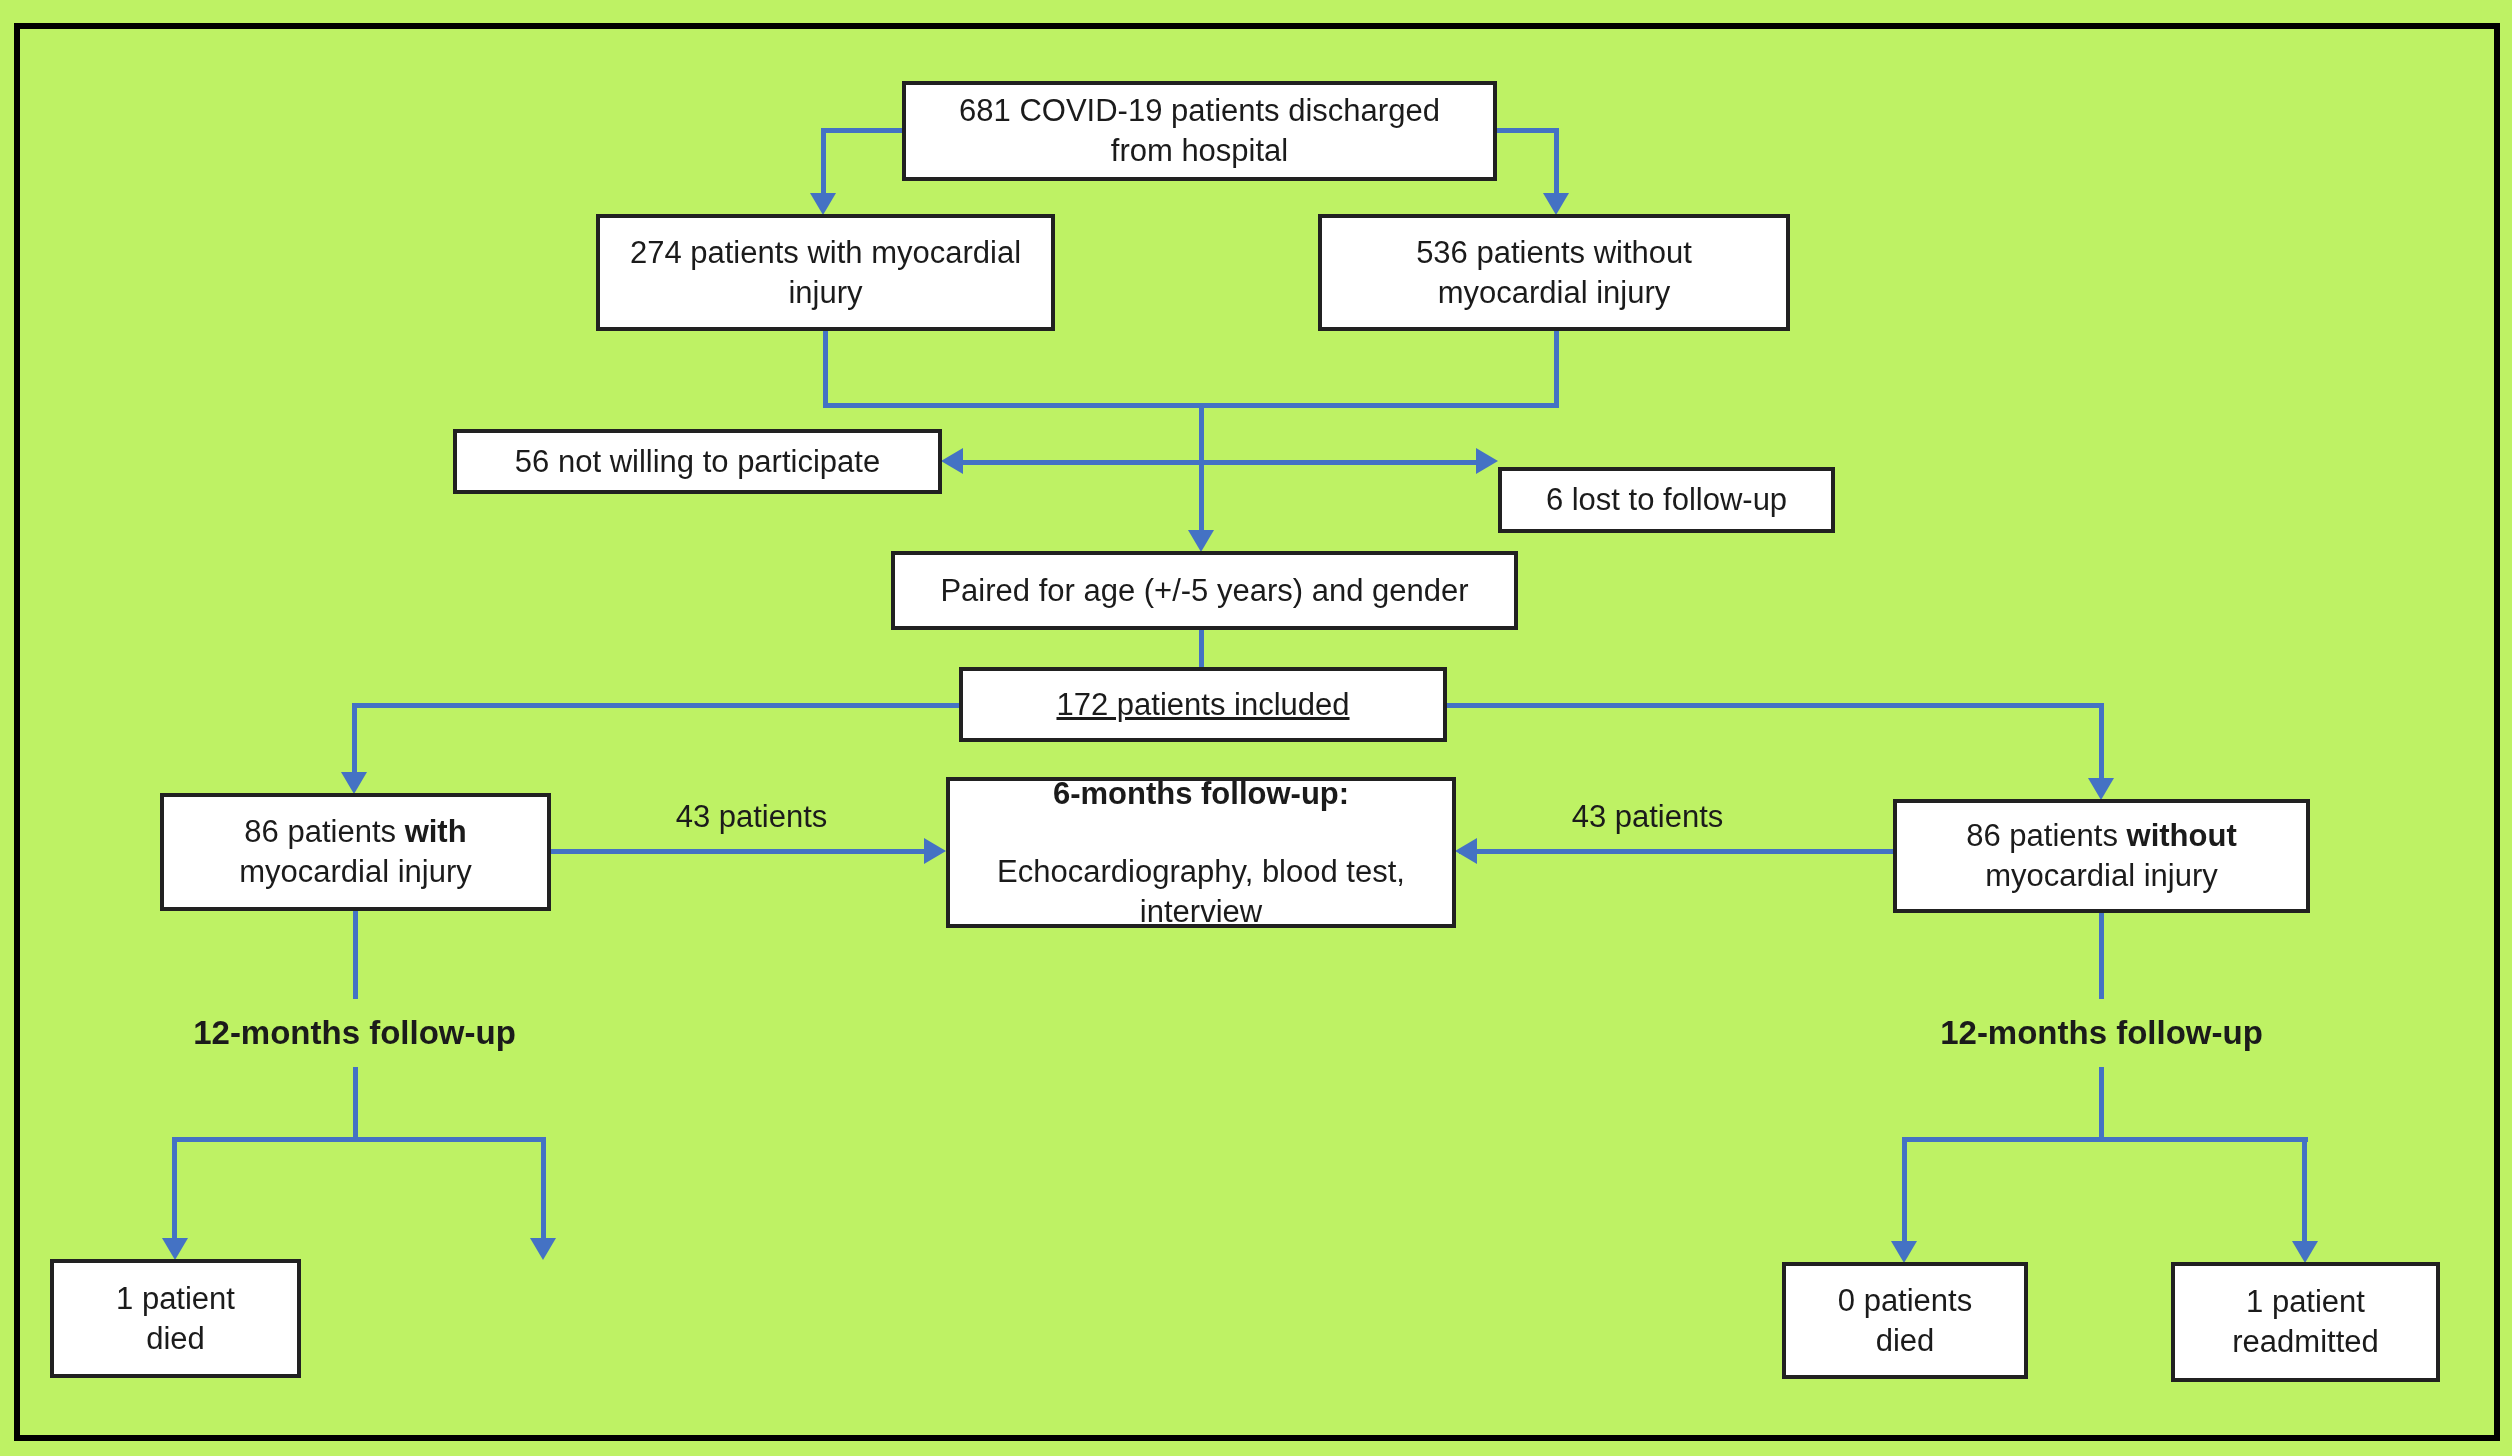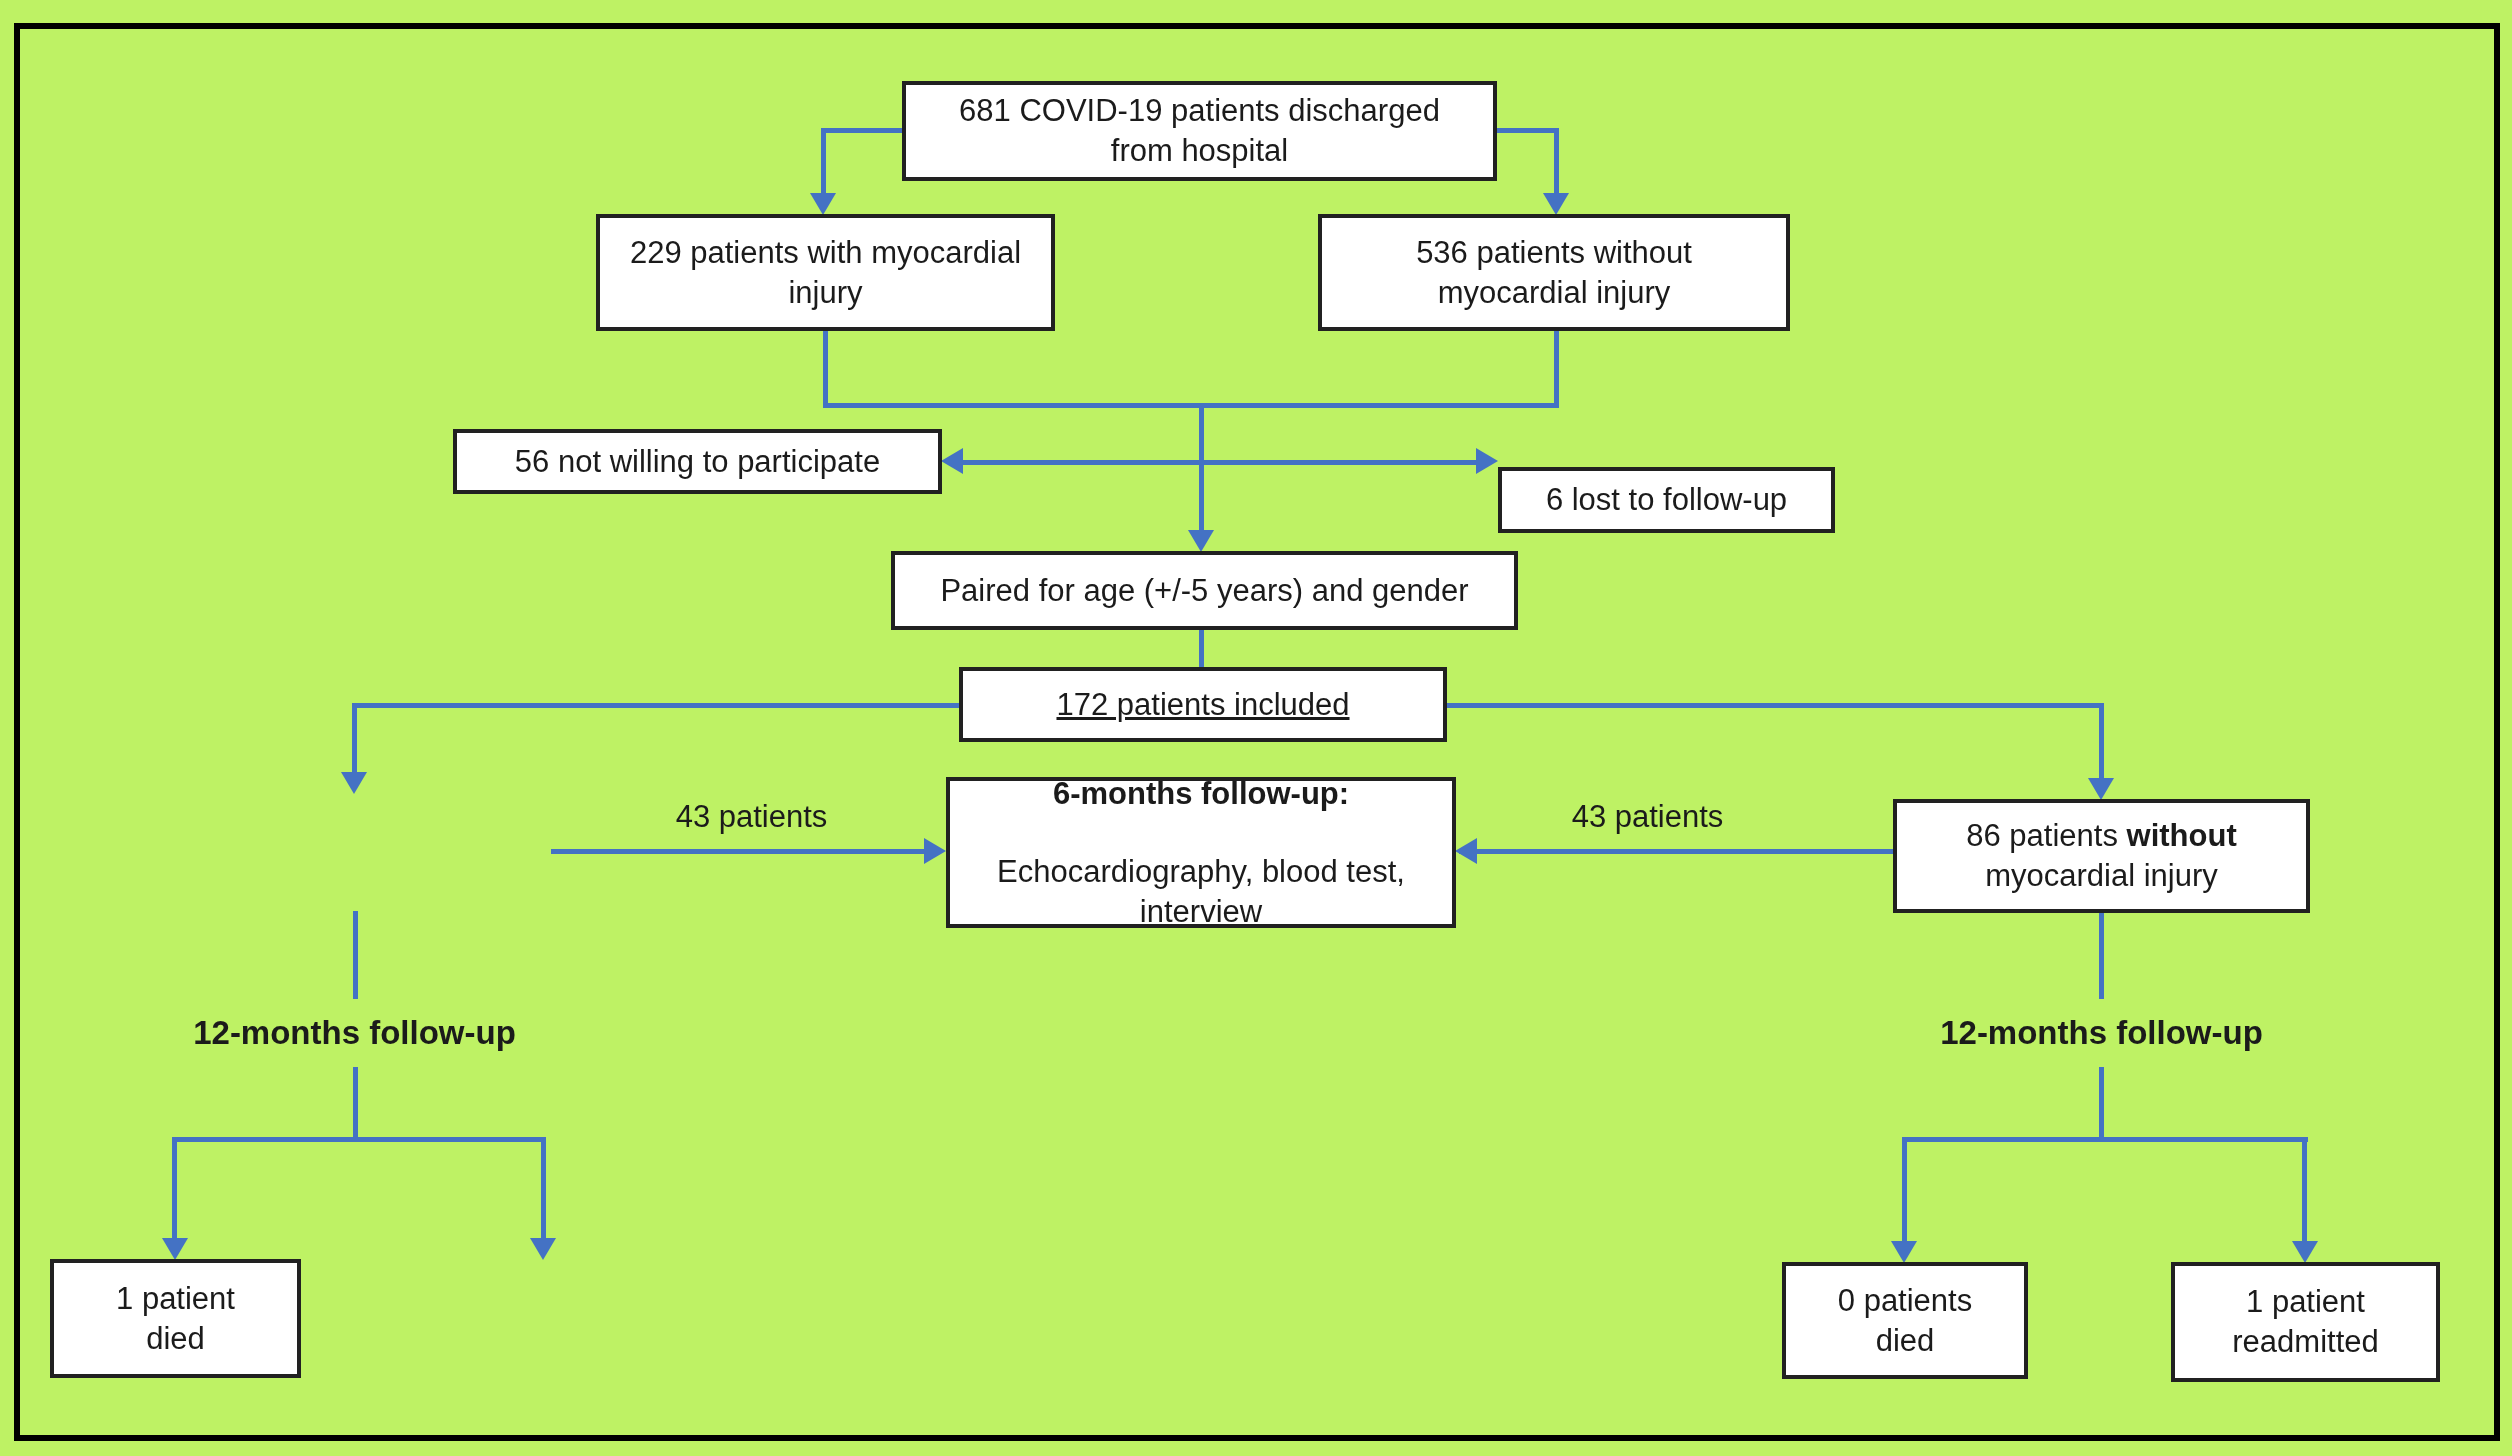--- a/index.html
+++ b/index.html
@@ -40,21 +40,21 @@
 
 <div class="canvas">
 
   <div class="outer-frame"></div>
 
   <div class="fbox" style="left:902px;top:81px;width:595px;height:100px;padding:0 20.4px;">
     <span>681  COVID-19 patients discharged from hospital</span>
   </div>
 
   <div class="fbox" style="left:596px;top:214px;width:459px;height:117px;padding:0 27px;">
-    <span>229 patients with myocardial injury</span>
+    <span>274 patients with myocardial injury</span>
   </div>
 
   <div class="fbox" style="left:1318px;top:214px;width:472px;height:117px;padding:0 27px;">
     <span>536 patients without myocardial injury</span>
   </div>
 
   <div class="fbox one-line" style="left:453px;top:429px;width:489px;height:65px;">
     <span>56 not willing to participate</span>
   </div>
 
@@ -63,20 +63,23 @@
   </div>
 
   <div class="fbox one-line" style="left:891px;top:551px;width:627px;height:79px;text-align:center;">
     <span>Paired for age (+/-5 years) and gender</span>
   </div>
 
   <div class="fbox one-line" style="left:959px;top:667px;width:488px;height:75px;text-decoration:underline;">
     <span>172 patients included</span>
   </div>
 
+  <div class="fbox" style="left:160px;top:793px;width:391px;height:118px;padding:0 20.4px;">
+    <span><span>86 patients </span><span class="b">with</span><span> myocardial injury</span></span>
+  </div>
 
   <div class="fbox" style="left:946px;top:777px;width:510px;height:151px;padding:0 17px;gap:39px;">
     <div class="b">6-months follow-up:</div>
     <div>Echocardiography, blood test, interview</div>
   </div>
 
   <div class="fbox" style="left:1893px;top:799px;width:417px;height:114px;padding:0 20.4px;">
     <span><span>86 patients </span><span class="b">without</span><span> myocardial injury</span></span>
   </div>
 

